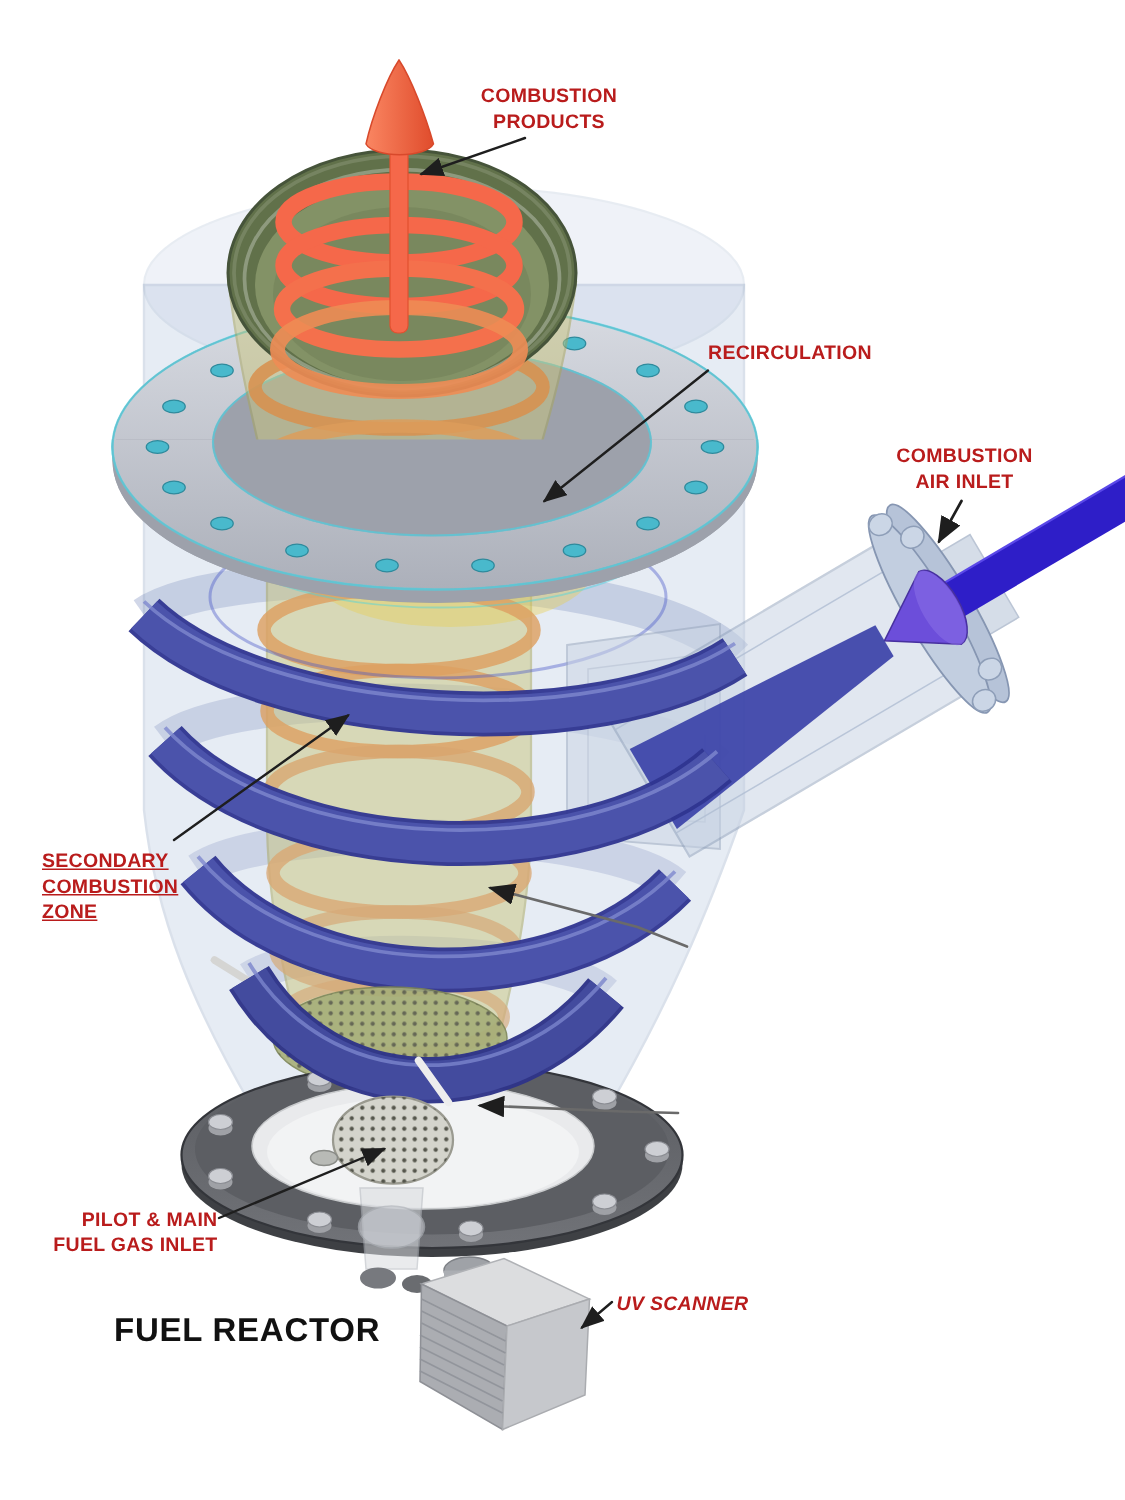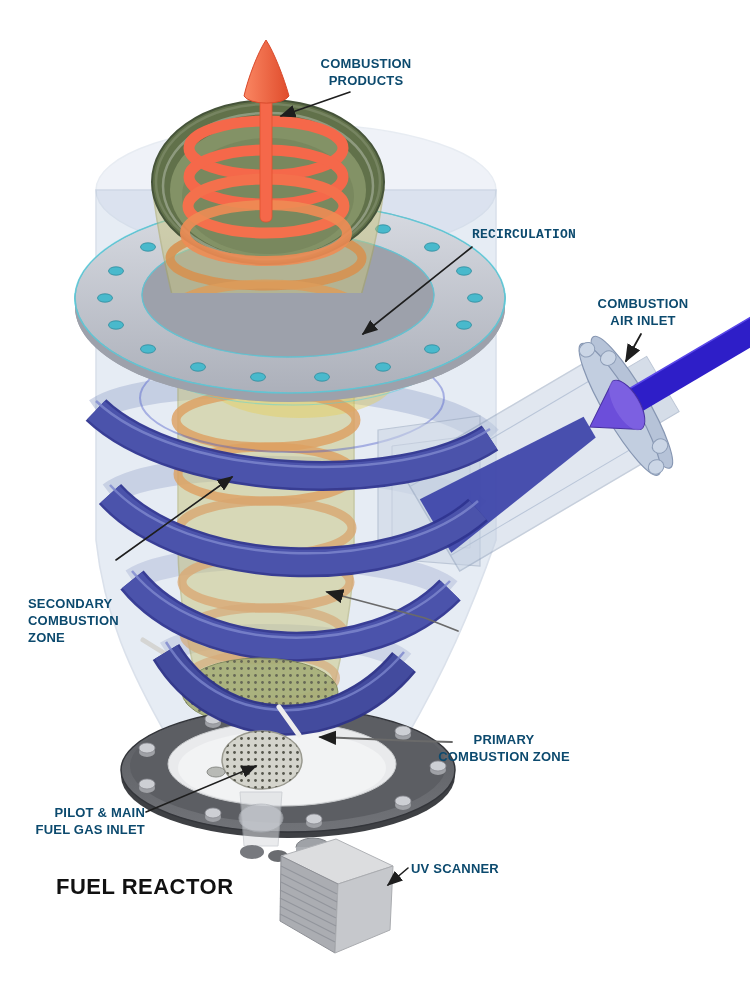--- a/index.html
+++ b/index.html
@@ -1,23 +1,23 @@
 <!DOCTYPE html>
 <html><head>
 <meta charset="utf-8">
 <style>
   html,body{margin:0;padding:0;background:#ffffff;}
   #stage{position:relative;width:750px;height:1000px;background:#ffffff;overflow:hidden;
          font-family:"Liberation Sans",sans-serif;}
   #scene{position:absolute;left:0;top:0;}
-  .label{position:absolute;font:700 13px/17px "Liberation Sans",sans-serif;color:#0c4a6e;
+  .label{position:absolute;font:700 13px/17px "Liberation Sans",sans-serif;color:#b91c1c;
          white-space:pre-line;letter-spacing:.2px;}
   .label.center{text-align:center;}
   .title{position:absolute;font:700 22px/26px "Liberation Sans",sans-serif;color:#111;
-         letter-spacing:.5px;white-space:nowrap;}
+         letter-spacing:.5px;white-space:nowrap;margin-left:20px;}
 </style>
 </head>
 <body>
 
 <div id="stage">
 
 <svg id="scene" width="750" height="1000" viewBox="0 0 750 1000">
   <defs>
     <linearGradient id="gradFlange" x1="0" y1="0" x2="0" y2="1">
       <stop offset="0" stop-color="#D8DBE2"></stop>
@@ -266,33 +266,31 @@
     <path d="M458,631 L425,618 L327,592" stroke="#6A6A6A" stroke-width="1.8" marker-end="url(#ah)"></path>
     <path d="M452,742 L415,741 L320,737" stroke="#6A6A6A" stroke-width="1.8" marker-end="url(#ah)"></path>
     <path d="M146,812 L256,766" stroke="#1E1E1E" stroke-width="1.6" marker-end="url(#ah)"></path>
     <path d="M408,868 L388,885" stroke="#1E1E1E" stroke-width="1.6" marker-end="url(#ah)"></path>
   </g>
 </svg>
 
 <div class="label center" style="left:296px;top:55px;width:140px;">COMBUSTION
 PRODUCTS</div>
 
-<div class="label" style="left:472px;top:226px;font-family:Liberation Mono, monospace;">RECIRCULATION</div>
+<div class="label" style="left:472px;top:226px;">RECIRCULATION</div>
 
 <div class="label center" style="left:582px;top:295px;width:122px;">COMBUSTION
 AIR INLET</div>
 
-<div class="label" style="left:28px;top:595px;">SECONDARY
+<div class="label" style="left:28px;top:565px;text-decoration:underline;">SECONDARY
 COMBUSTION
 ZONE</div>
 
 
-<div class="label center" style="left:434px;top:731px;width:140px;">PRIMARY
-COMBUSTION ZONE</div>
 
 <div class="label center" style="left:25px;top:804px;width:120px;text-align:right;">PILOT &amp; MAIN
 FUEL GAS INLET</div>
 
 <div class="title" style="left:56px;top:874px;">FUEL REACTOR</div>
 
-<div class="label" style="left:411px;top:860px;">UV SCANNER</div>
+<div class="label" style="left:411px;top:860px;font-style:italic;">UV SCANNER</div>
 
 </div>
 
 </body></html>

